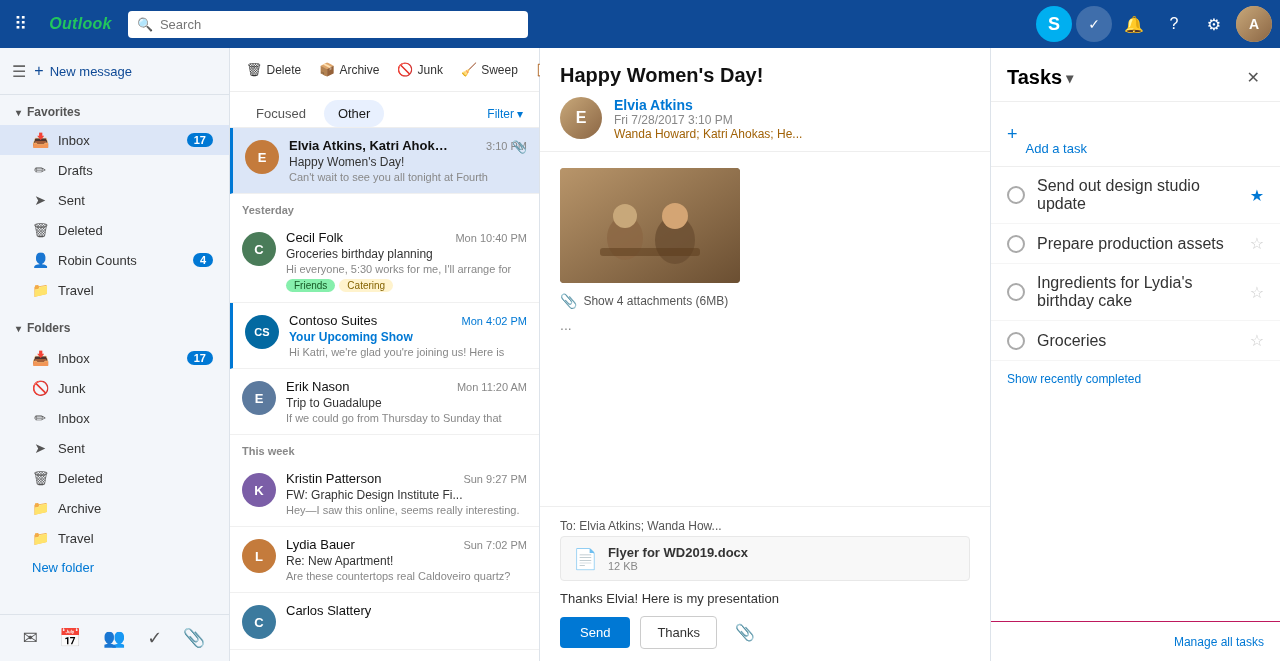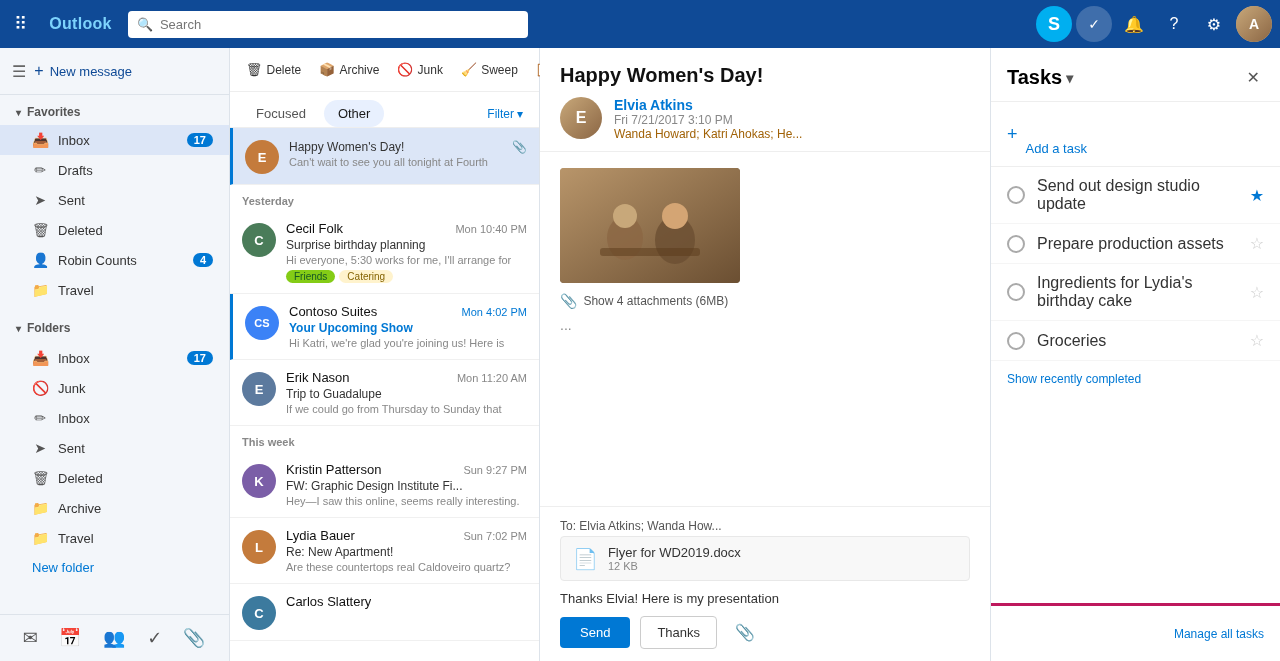--- a/index.html
+++ b/index.html
@@ -4,21 +4,21 @@
   <style>
     * { box-sizing: border-box; margin: 0; padding: 0; }
     body { font-family: 'Segoe UI', Arial, sans-serif; background: #e8edf2; width: 1280px; height: 661px; overflow: hidden; font-size: 13px; }
 
     
     .topbar {
       display: flex; align-items: center;
       background: #0f4a96; height: 48px; padding: 0 8px; gap: 8px;
     }
     .topbar-dots { color: white; font-size: 18px; padding: 0 6px; cursor: pointer; }
-    .topbar-logo { color: #7dd3fc; font-size: 16px; font-weight: 600; padding: 0 8px; letter-spacing: 0.3px; }
+    .topbar-logo { color: #22c55e; font-size: 16px; font-weight: 600; padding: 0 8px; letter-spacing: 0.3px; font-style: italic; }
     .topbar-search {
       flex: 1; max-width: 400px; display: flex; align-items: center;
       background: white; border-radius: 4px; padding: 6px 10px; gap: 6px;
       color: #666;
     }
     .topbar-search input { border: none; outline: none; font-size: 13px; flex: 1; color: #333; }
     .topbar-icons { display: flex; align-items: center; gap: 4px; margin-left: auto; }
     .topbar-icon {
       width: 36px; height: 36px; border-radius: 50%; display: flex; align-items: center;
       justify-content: center; color: white; font-size: 16px; cursor: pointer;
@@ -116,21 +116,21 @@
     }
     .email-content { flex: 1; min-width: 0; }
     .email-header-row { display: flex; justify-content: space-between; align-items: baseline; }
     .email-sender { font-size: 13px; color: #111; white-space: nowrap; overflow: hidden; text-overflow: ellipsis; max-width: 160px; }
     .email-time { font-size: 11px; color: #888; white-space: nowrap; }
     .email-subject { font-size: 12px; color: #333; margin: 2px 0; white-space: nowrap; overflow: hidden; text-overflow: ellipsis; }
     .email-subject.highlight { color: #0078d4; font-weight: 600; }
     .email-preview { font-size: 11px; color: #888; white-space: nowrap; overflow: hidden; text-overflow: ellipsis; }
     .email-tags { display: flex; gap: 4px; margin-top: 4px; }
     .email-tag { font-size: 10px; padding: 1px 8px; border-radius: 10px; }
-    .email-tag.friends { background: #84cc16; color: #155724; }
+    .email-tag.friends { background: #86efac; color: #155724; }
     .email-tag.catering { background: #fff3cd; color: #856404; }
     .email-clip { position: absolute; right: 12px; top: 12px; color: #888; font-size: 12px; }
     .contoso-item { border-left: 3px solid #0078d4; }
 
     
     .reading-pane { flex: 1; background: white; display: flex; flex-direction: column; overflow: hidden; }
     .reading-header { padding: 16px 20px 10px; border-bottom: 1px solid #eee; }
     .reading-title { font-size: 20px; font-weight: 600; color: #111; margin-bottom: 10px; }
     .reading-meta { display: flex; align-items: flex-start; gap: 12px; }
     .reading-avatar { width: 42px; height: 42px; border-radius: 50%; background: linear-gradient(135deg, #c8a87a, #8b6644); display: flex; align-items: center; justify-content: center; color: white; font-size: 16px; font-weight: bold; flex-shrink: 0; }
@@ -141,21 +141,21 @@
     .reading-body { flex: 1; overflow-y: auto; padding: 16px 20px; }
     .reading-body-text { font-size: 13px; color: #333; line-height: 1.5; }
     .show-attachments { display: flex; align-items: center; gap: 6px; font-size: 12px; color: #555; margin: 8px 0; cursor: pointer; }
     .show-attachments-icon { font-size: 14px; }
     .reading-ellipsis { color: #888; font-size: 14px; cursor: pointer; margin: 4px 0; }
 
     .reading-reply-section { padding: 12px 20px; border-top: 1px solid #eee; }
     .reply-to { font-size: 12px; color: #555; margin-bottom: 3px; }
     .attachment-row { display: flex; align-items: center; gap: 10px; padding: 8px 12px; background: #f8f8f8; border: 1px solid #e8e8e8; border-radius: 4px; margin-bottom: 10px; }
     .attachment-icon { font-size: 20px; color: #2b5797; }
-    .attachment-name { font-size: 13px; color: #333; font-weight: 400; }
+    .attachment-name { font-size: 13px; color: #333; font-weight: 700; }
     .attachment-size { font-size: 11px; color: #888; }
     .reply-thanks { font-size: 13px; color: #333; margin-bottom: 10px; }
     .reply-actions { display: flex; gap: 10px; align-items: center; }
     .send-btn { background: #0078d4; color: white; border: none; border-radius: 4px; padding: 8px 20px; font-size: 13px; cursor: pointer; font-weight: 500; }
     .discard-btn { background: white; color: #333; border: 1px solid #ccc; border-radius: 4px; padding: 8px 16px; font-size: 13px; cursor: pointer; }
     .attach-icon-btn { color: #555; font-size: 16px; cursor: pointer; margin-left: 8px; }
 
     
     .tasks-panel {
       width: 290px; background: white; border-left: 1px solid #dde3ea;
@@ -183,21 +183,21 @@
       width: 18px; height: 18px; border-radius: 50%; border: 2px solid #aaa;
       margin-right: 12px; flex-shrink: 0;
     }
     .task-text { flex: 1; font-size: 16px; color: #333; }
     .task-star { color: #ccc; font-size: 16px; cursor: pointer; }
     .task-star.filled { color: #0078d4; }
 
     .show-completed { padding: 10px 16px; }
     .show-completed a { color: #0078d4; font-size: 12px; text-decoration: none; cursor: pointer; }
 
-    .manage-tasks { margin-top: auto; padding: 20px 16px; border-top: 3px solid #be185d; text-align: right; }
+    .manage-tasks { margin-top: auto; padding: 12px 16px; border-top: 1px solid #be185d; text-align: right; }
     .manage-tasks a { color: #0078d4; font-size: 12px; text-decoration: none; cursor: pointer; }
 
     
     .people-image {
       width: 180px; height: 115px;
       background: linear-gradient(135deg, #b8956a 0%, #6b4f32 50%, #8b7355 100%);
       border-radius: 4px; overflow: hidden; position: relative;
     }
 
     .folders-header { display: flex; align-items: center; padding: 8px 16px; color: #555; font-size: 12px; font-weight: 600; cursor: pointer; }
@@ -358,46 +358,50 @@
         <span>Filter</span>
         <span>▾</span>
       </div>
     </div>
 
     <div class="email-scroll">
 
       <div class="email-item active unread">
         <div class="email-avatar" style="background:#c47b3c;">E</div>
         <div class="email-content">
+          <div class="email-header-row">
+            <span class="email-sender">Elvia Atkins, Katri Ahokas</span>
+            <span class="email-time">3:10 PM</span>
+          </div>
           <div class="email-subject">Happy Women's Day!</div>
           <div class="email-preview">Can't wait to see you all tonight at Fourth</div>
         </div>
         <span class="email-clip">📎</span>
       </div>
 
       <div class="email-date-header">Yesterday</div>
 
       <div class="email-item">
         <div class="email-avatar" style="background:#4a7c59;">C</div>
         <div class="email-content">
           <div class="email-header-row">
             <span class="email-sender">Cecil Folk</span>
             <span class="email-time">Mon 10:40 PM</span>
           </div>
-          <div class="email-subject">Surprise birthday planning</div>
+          <div class="email-subject">Groceries birthday planning</div>
           <div class="email-preview">Hi everyone, 5:30 works for me, I'll arrange for</div>
           <div class="email-tags">
             <span class="email-tag friends">Friends</span>
             <span class="email-tag catering">Catering</span>
           </div>
         </div>
       </div>
 
       <div class="email-item contoso-item">
-        <div class="email-avatar" style="background:#3b82f6; font-size:11px;">CS</div>
+        <div class="email-avatar" style="background:#0369a1; font-size:11px;">CS</div>
         <div class="email-content">
           <div class="email-header-row">
             <span class="email-sender">Contoso Suites</span>
             <span class="email-time" style="color:#0078d4;">Mon 4:02 PM</span>
           </div>
           <div class="email-subject highlight">Your Upcoming Show</div>
           <div class="email-preview">Hi Katri, we're glad you're joining us! Here is</div>
         </div>
       </div>
 
@@ -451,21 +455,21 @@
     </div>
   </div>
 
   <div class="reading-pane">
     <div class="reading-header">
       <div class="reading-title">Happy Women's Day!</div>
       <div class="reading-meta">
         <div class="reading-avatar">E</div>
         <div>
           <div class="reading-sender-name">Elvia Atkins</div>
-          <div class="reading-date">Fri 7/21/2017 3:10 PM</div>
+          <div class="reading-date">Fri 7/28/2017 3:10 PM</div>
           <div class="reading-recipients">Wanda Howard; Katri Ahokas; He...</div>
         </div>
       </div>
     </div>
 
     <div class="reading-body">
       <div style="display:flex; gap:12px; margin-bottom:10px;">
         <div style="flex:1;">
           <div class="people-image">
             <svg width="180" height="115" xmlns="http://www.w3.org/2000/svg">

